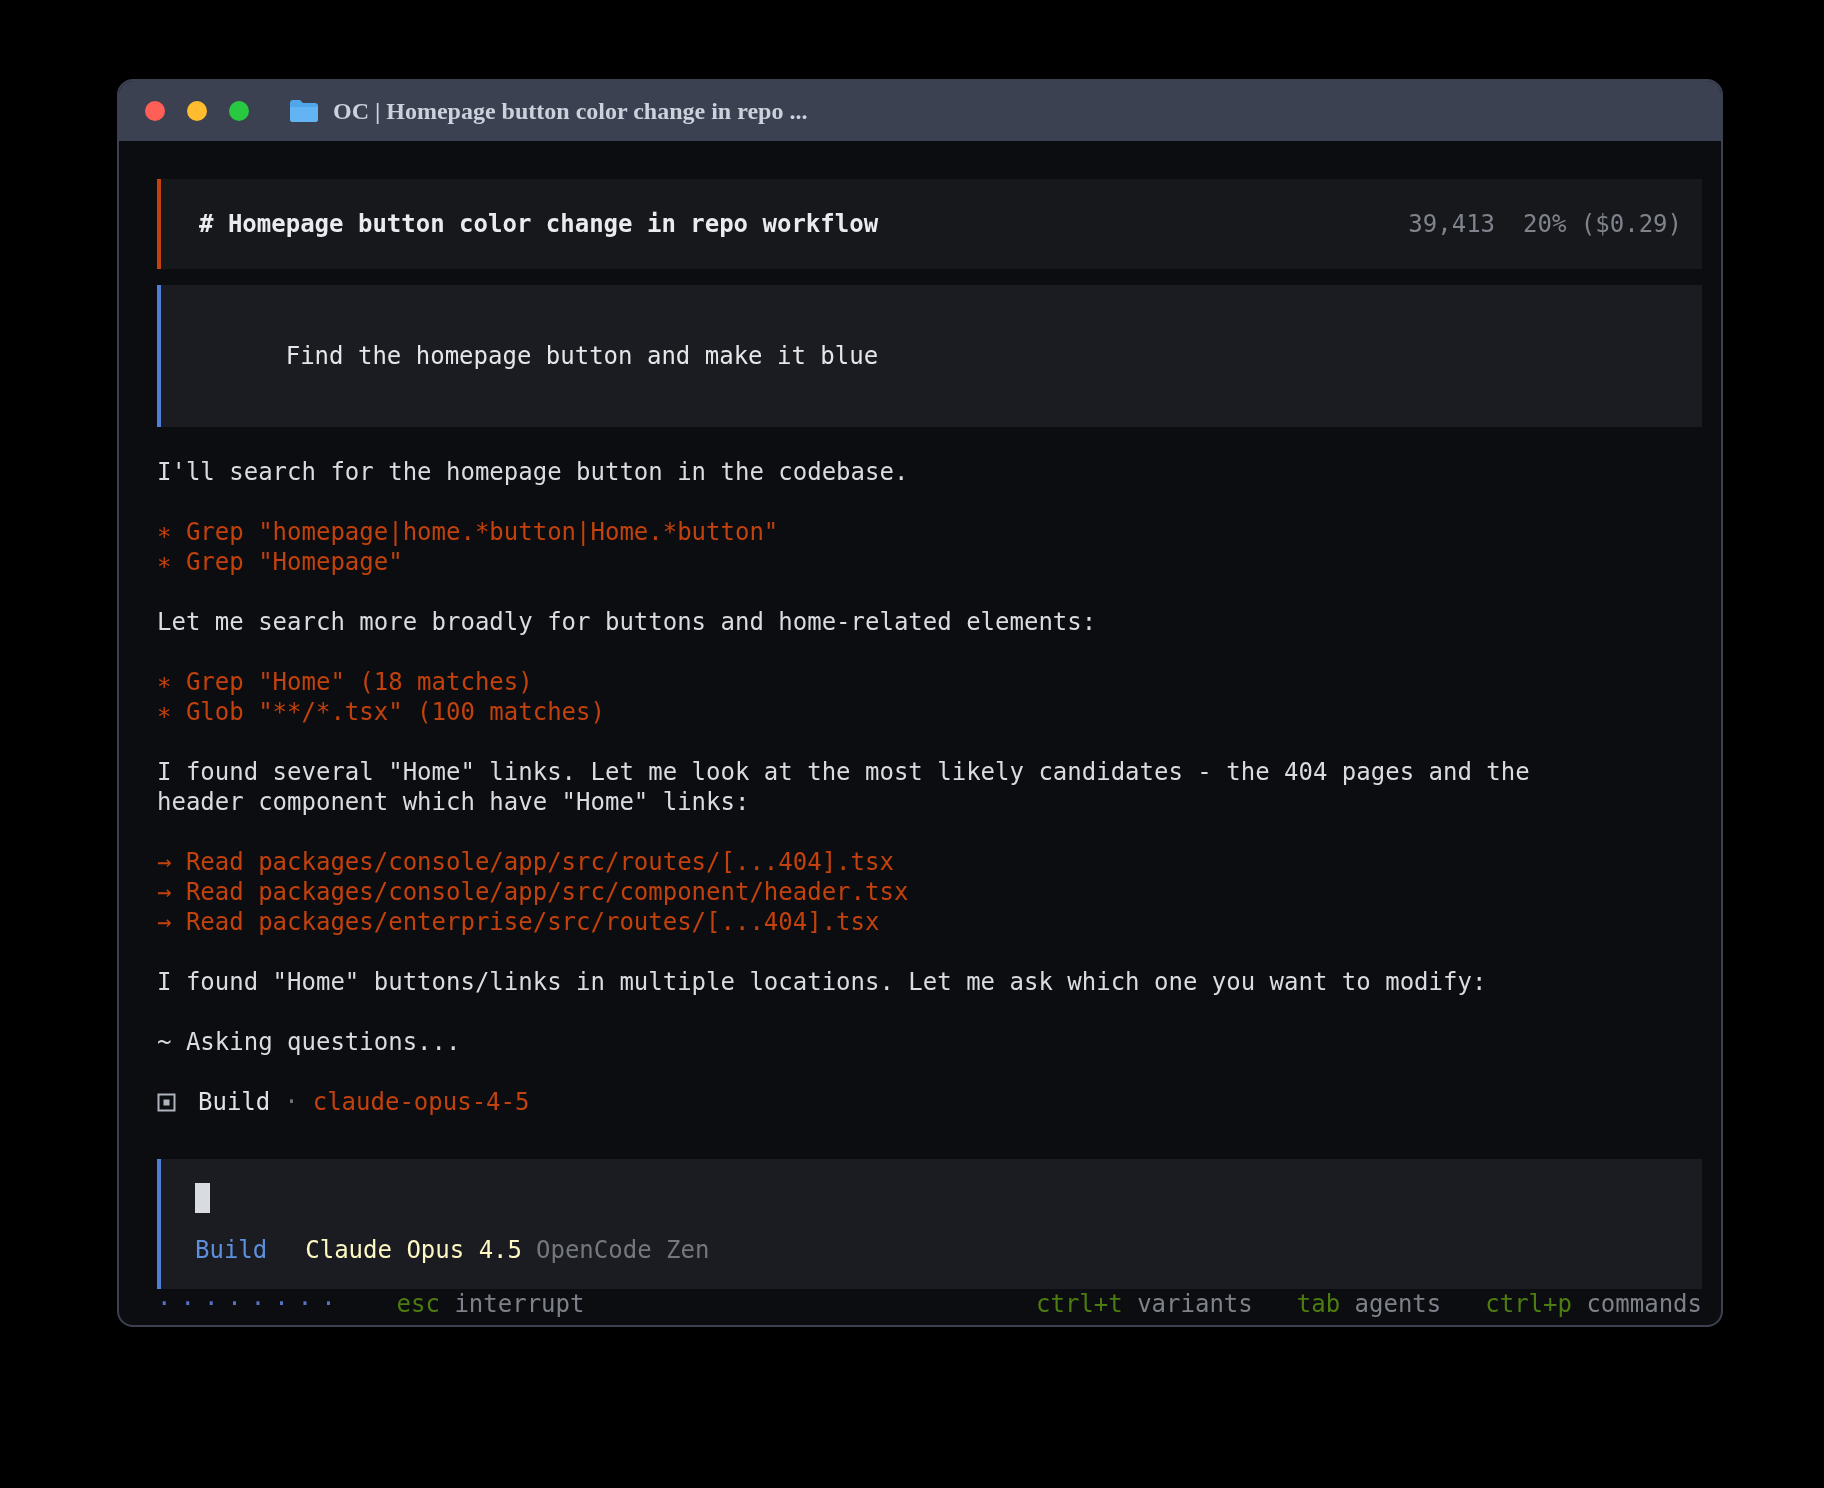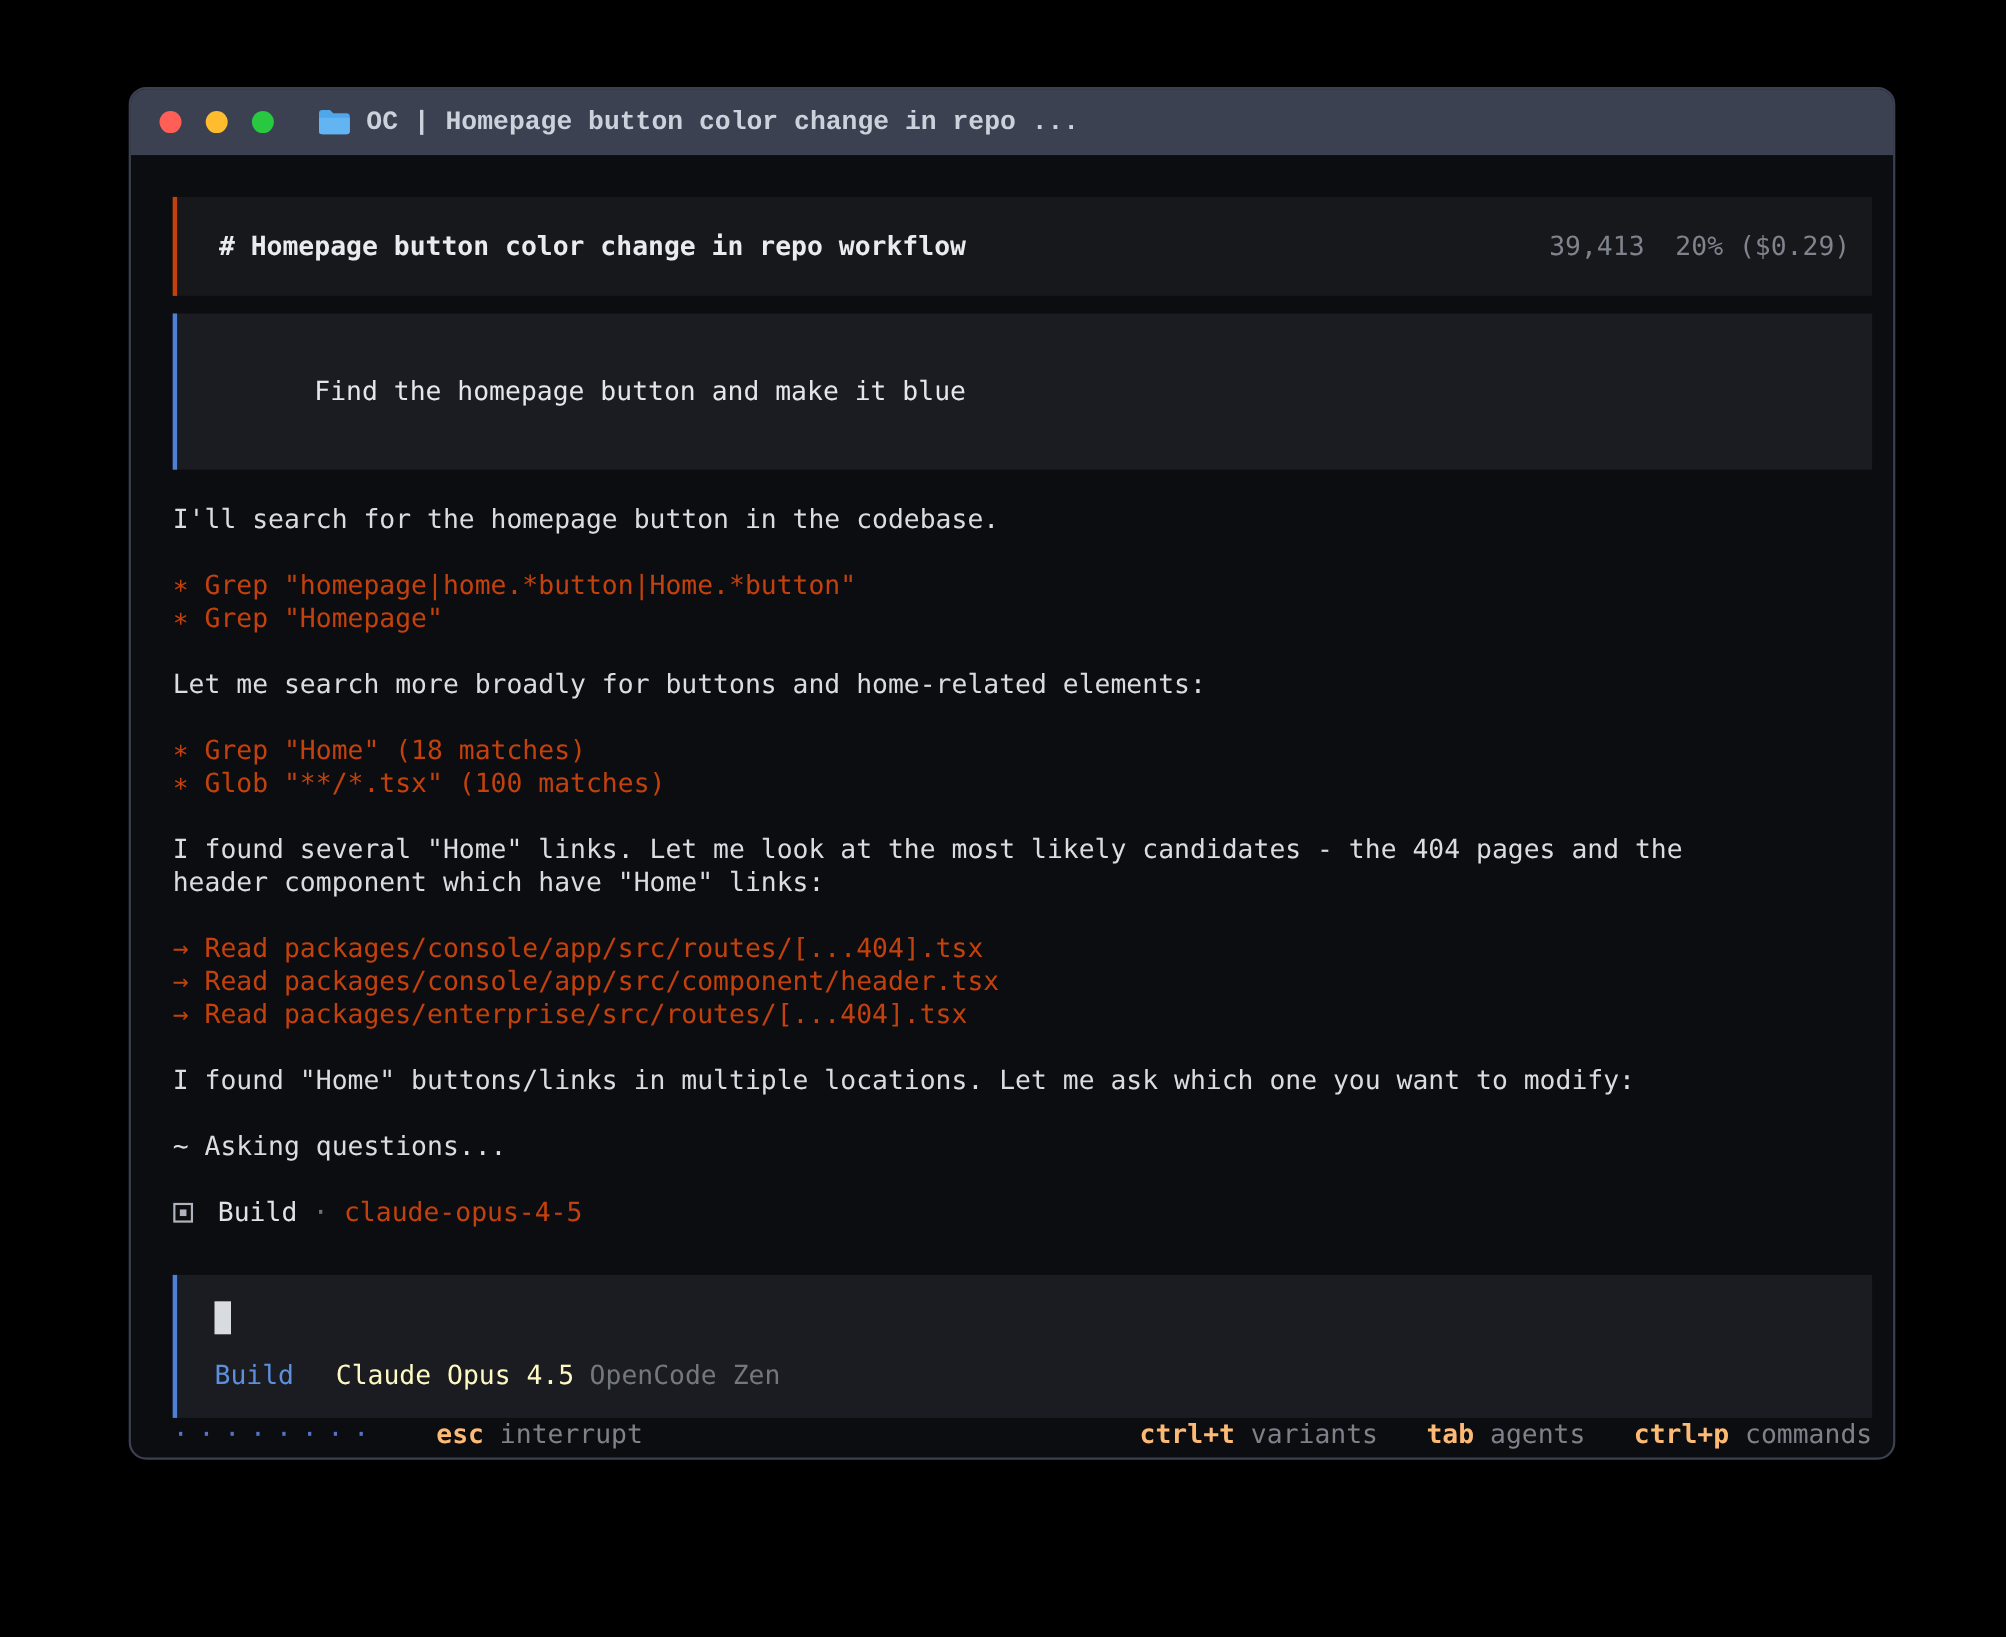--- a/index.html
+++ b/index.html
@@ -24,21 +24,21 @@
     padding: 0 26px;
   }
   .lights { display: flex; align-items: center; gap: 22px; }
   .light { width: 20px; height: 20px; border-radius: 50%; display: inline-block; }
   .light.red    { background: #ff5f57; }
   .light.yellow { background: #febc2e; }
   .light.green  { background: #28c840; }
   .folder { margin-left: 40px; display: flex; align-items: center; }
   .titlebar .title {
     margin-left: 14px;
-    font-family: Liberation Mono, monospace;
+    font-family: Liberation Serif, serif;
     font-weight: bold; font-size: 24px; color: #ccd2dc;
     white-space: nowrap;
   }
 
   
   .content {
     flex: 1 1 auto;
     display: flex; flex-direction: column;
     padding: 38px 19px 26px 38px;
     font-size: 24px; line-height: 30px; color: #d9dce1;
@@ -88,21 +88,21 @@
   .model-line .provider { color: #73777e; }
 
   
   .footer {
     margin-top: auto;
     display: flex; justify-content: space-between; align-items: center;
     white-space: pre;
   }
   .f-left { display: flex; align-items: center; }
   .spinner { color: #5673c8; letter-spacing: 9px; margin-right: 52px; }
-  .kv b { font-weight: bold; color: #fdba74; }
+  .kv b { font-weight: normal; color: #4d7c0f; }
   .kv .lbl { color: #7d8189; }
   .f-right { display: flex; gap: 44px; }
 </style>
 </head>
 <body>
 
 <div class="window">
 
   <div class="titlebar">
     <div class="lights">

